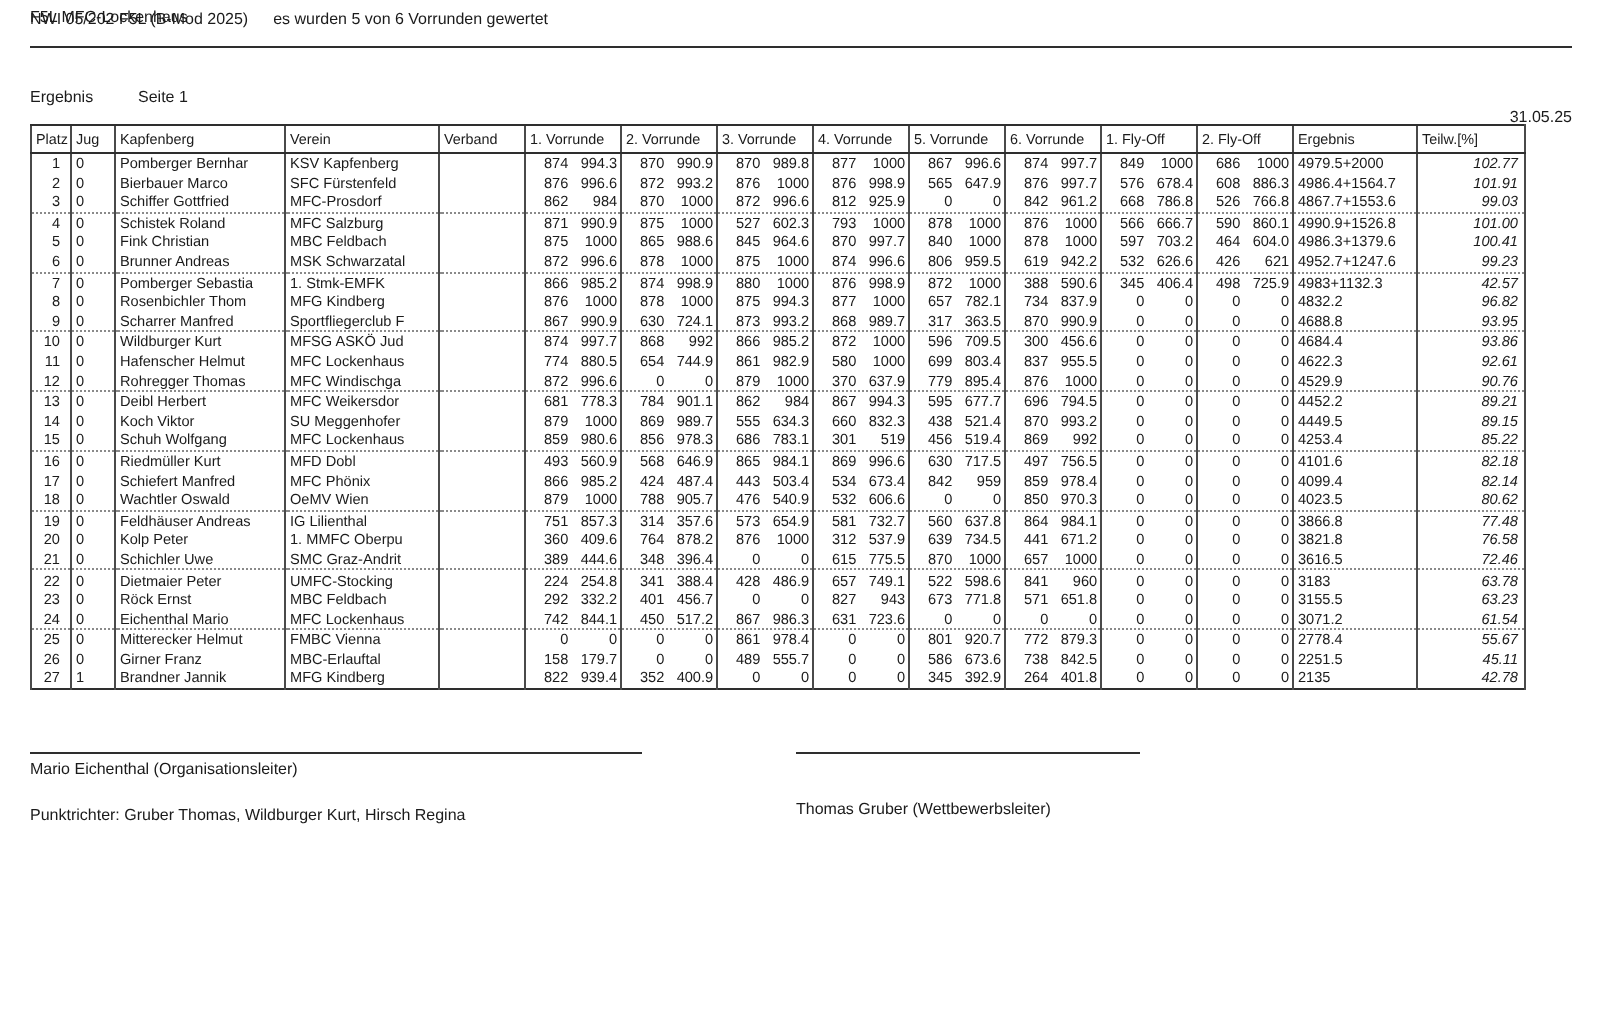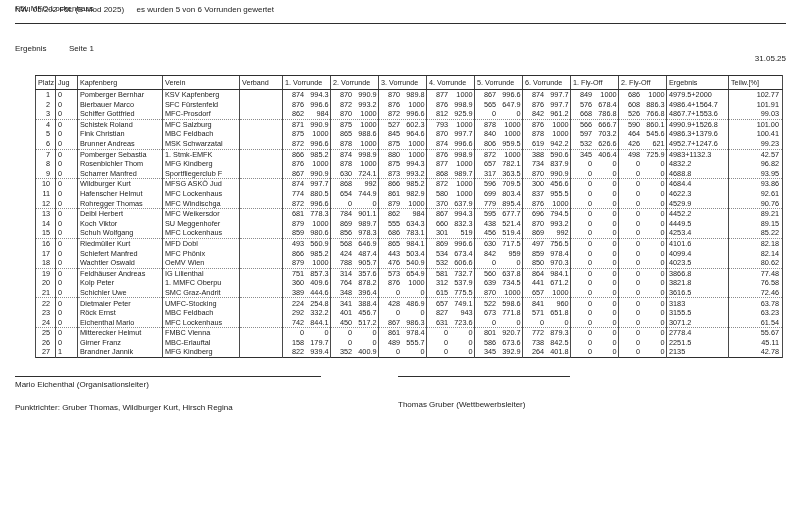--- a/index.html
+++ b/index.html
@@ -6,39 +6,39 @@
   body{
     width:800px;height:515px;background:#ffffff;position:relative;
     font-family:"Liberation Sans",sans-serif;color:#1b1b1b;
     -webkit-font-smoothing:antialiased;
   }
   .abs{position:absolute;}
   .t-sm{font-size:8px;line-height:9px;text-align:right;}
   .rule{border-top:1px solid #2e2e2e;height:0;}
 
   
-  #tblwrap{left:15px;top:75px;margin-left:20px;}
+  #tblwrap{left:15px;top:62px;}
   table{border-collapse:collapse;table-layout:fixed;width:747px;border-bottom:1.2px solid #2e2e2e;}
   th{
     font-weight:400;font-size:7.2px;text-align:left;height:11px;
     padding:1px 1px 1px 2px;border-top:1.2px solid #2e2e2e;border-bottom:1.2px solid #2e2e2e;
     overflow:hidden;white-space:nowrap;
   }
   td{
     font-size:7.3px;height:9.6px;line-height:9.5px;padding:0;
     white-space:nowrap;overflow:hidden;
   }
   th,td{border-left:1px solid #4a4a4a;}
   th:last-child,td:last-child{border-right:1px solid #4a4a4a;}
   tbody tr:nth-child(3n) td{border-bottom:1px dotted #8a8a8a;}
   tbody tr:last-child td{border-bottom:none;}
   .c-l{padding-left:2px;}
   .c-r{text-align:right;}
   .pr{padding-right:5px;}
-  .pr4{padding-right:3px;}
+  .pr4{padding-right:3px;font-style:italic;}
   .na{display:inline-block;width:45%;text-align:right;}
   .nb{display:inline-block;width:52%;text-align:right;}
 
   .sig-line{border-top:1px solid #2e2e2e;height:0;}
 </style>
 </head>
 <body>
 
 <div class="abs t-sm" style="left:15px;top:4px;">F5L MFC-Lockenhaus</div>
 <div class="abs t-sm" style="left:15px;top:5px;">
@@ -165,21 +165,21 @@
           <td class="c-l">Fink Christian</td>
           <td class="c-l">MBC Feldbach</td>
           <td class="c-l"></td>
           <td><span class="na">875</span><span class="nb">1000</span></td>
           <td><span class="na">865</span><span class="nb">988.6</span></td>
           <td><span class="na">845</span><span class="nb">964.6</span></td>
           <td><span class="na">870</span><span class="nb">997.7</span></td>
           <td><span class="na">840</span><span class="nb">1000</span></td>
           <td><span class="na">878</span><span class="nb">1000</span></td>
           <td><span class="na">597</span><span class="nb">703.2</span></td>
-          <td><span class="na">464</span><span class="nb">545.6</span></td>
+          <td><span class="na">464</span><span class="nb">604.0</span></td>
           <td class="c-l">4986.3+1379.6</td>
           <td class="c-r pr4">100.41</td>
         </tr>
         <tr>
           <td class="c-r pr">6</td>
           <td class="c-l">0</td>
           <td class="c-l">Brunner Andreas</td>
           <td class="c-l">MSK Schwarzatal</td>
           <td class="c-l"></td>
           <td><span class="na">872</span><span class="nb">996.6</span></td>

